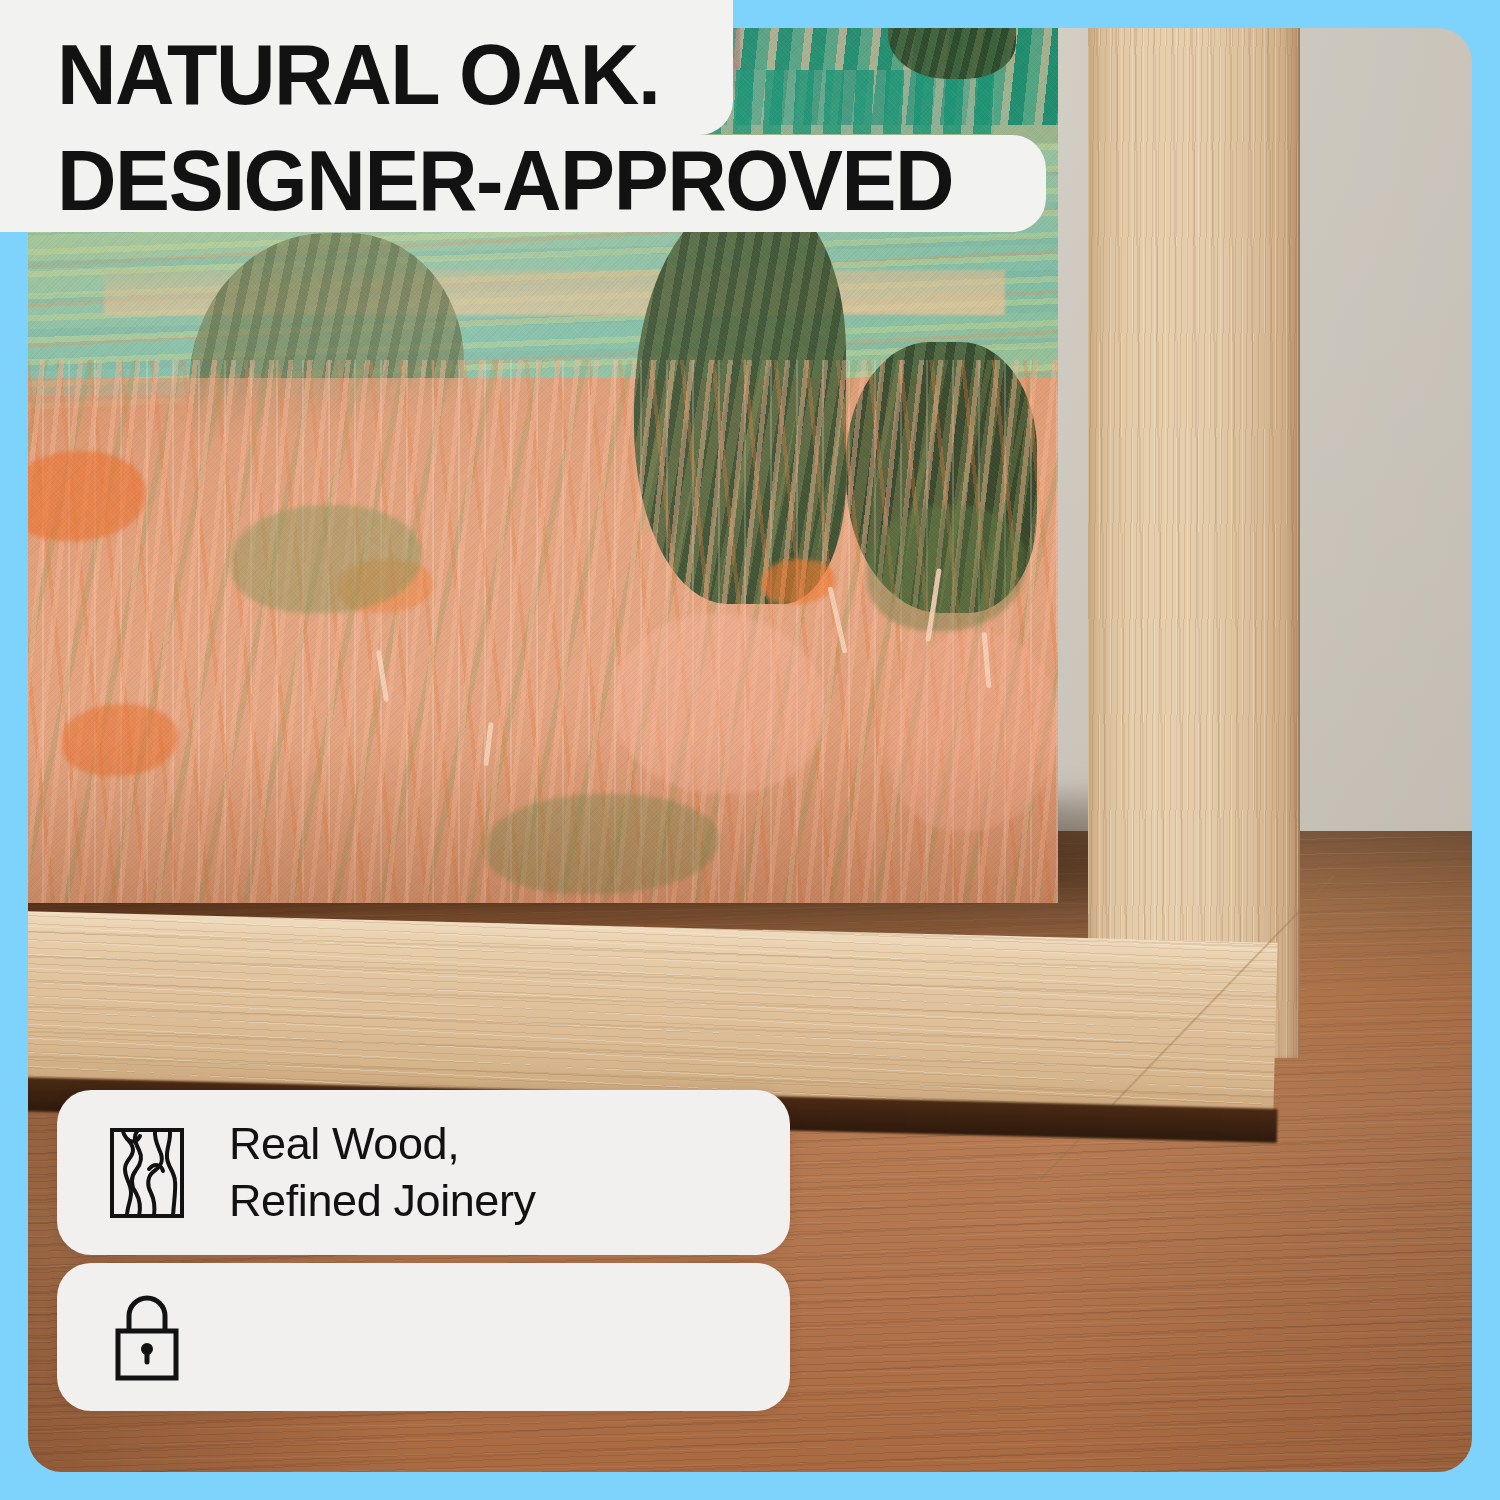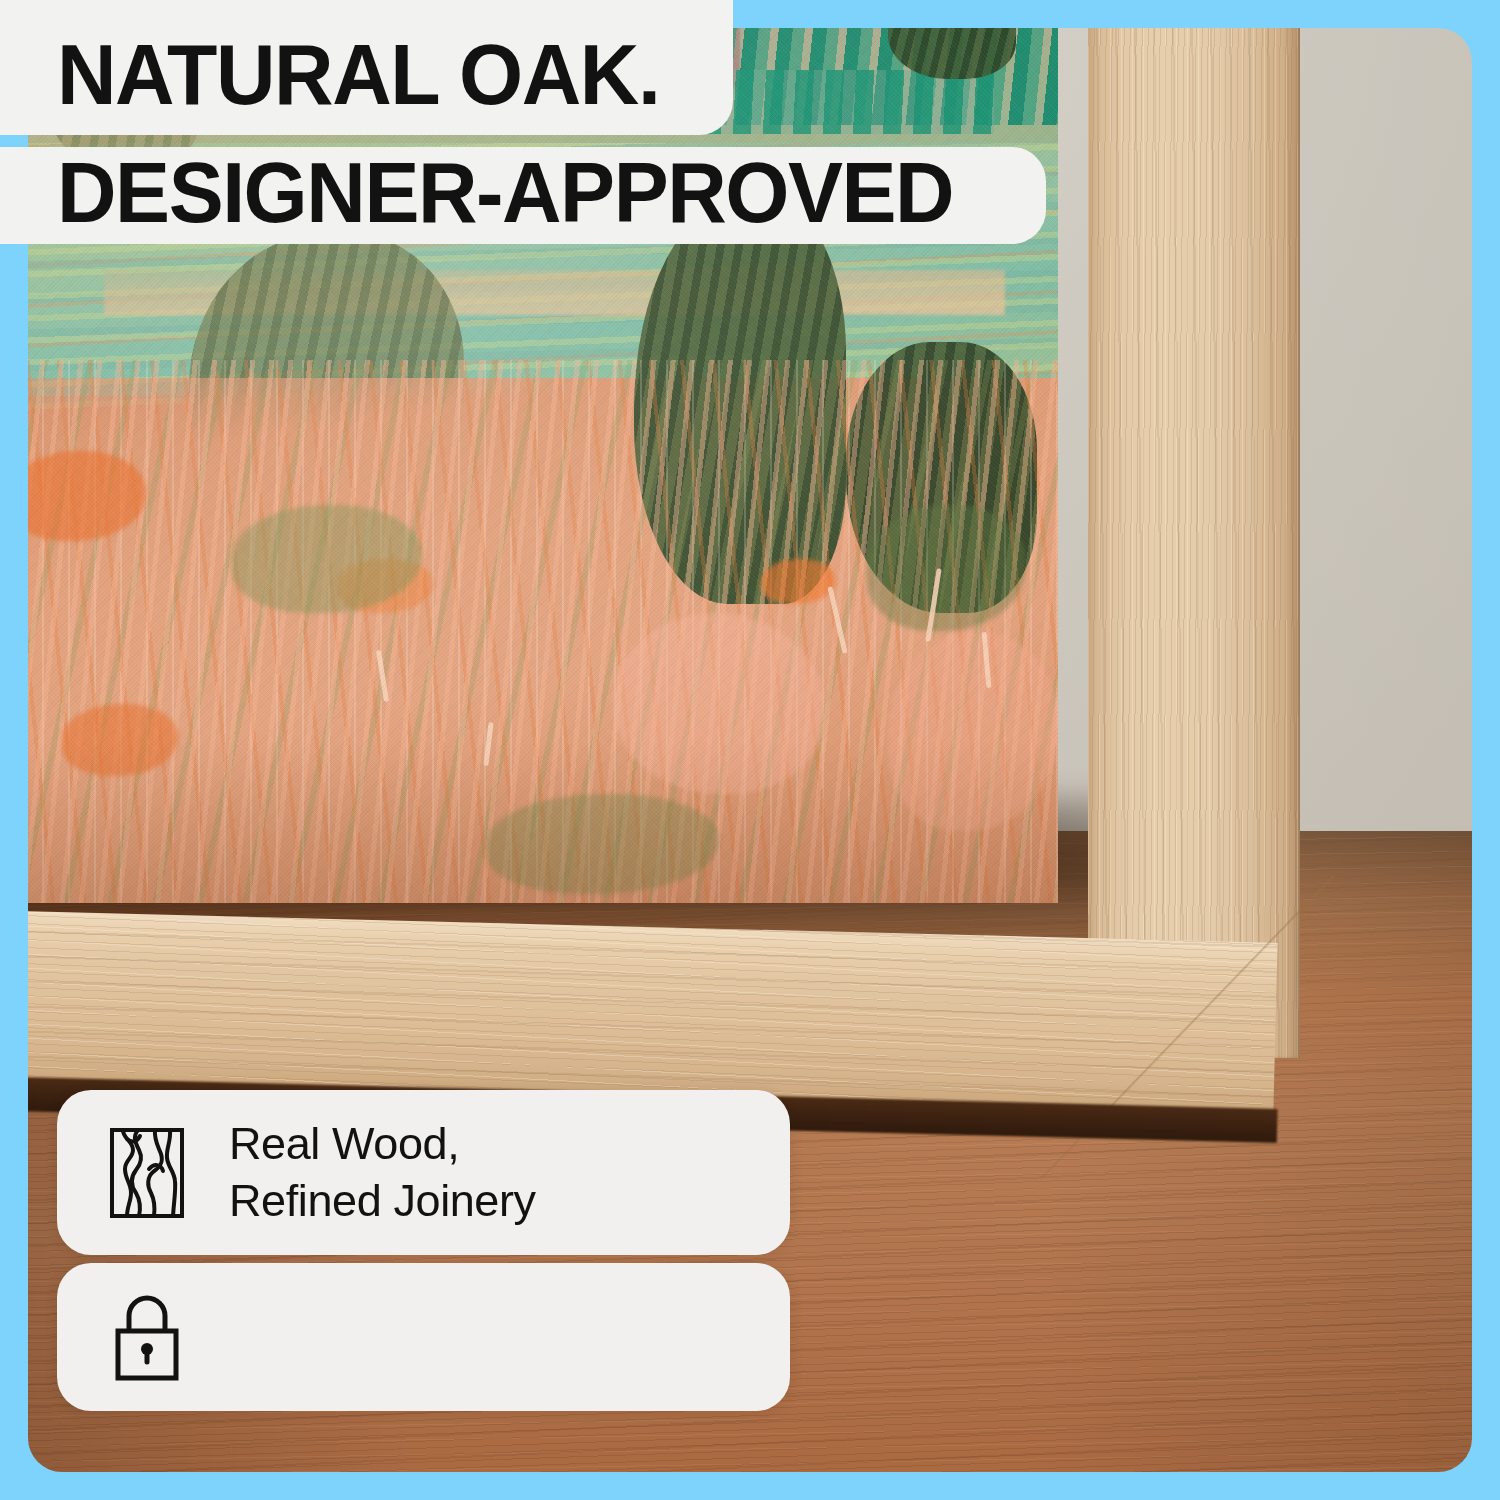--- a/index.html
+++ b/index.html
@@ -336,21 +336,20 @@
     left:0; top:0;
     width:733px; height:135px;
     border-radius:0 0 34px 0;
     padding-left:57px;
   }
   .hl-pill-2 {
     left:0; top:135px;
     width:1046px; height:97px;
     border-radius:0 34px 34px 0;
     padding-left:57px;
-    margin-top:12px;
   }
   .hl-text {
     font-family:"Liberation Sans", sans-serif;
     font-weight:700;
     font-size:85px;
     line-height:1;
     letter-spacing:-1.5px;
     color:#121212;
     white-space:nowrap;
     transform:scaleX(.97);

